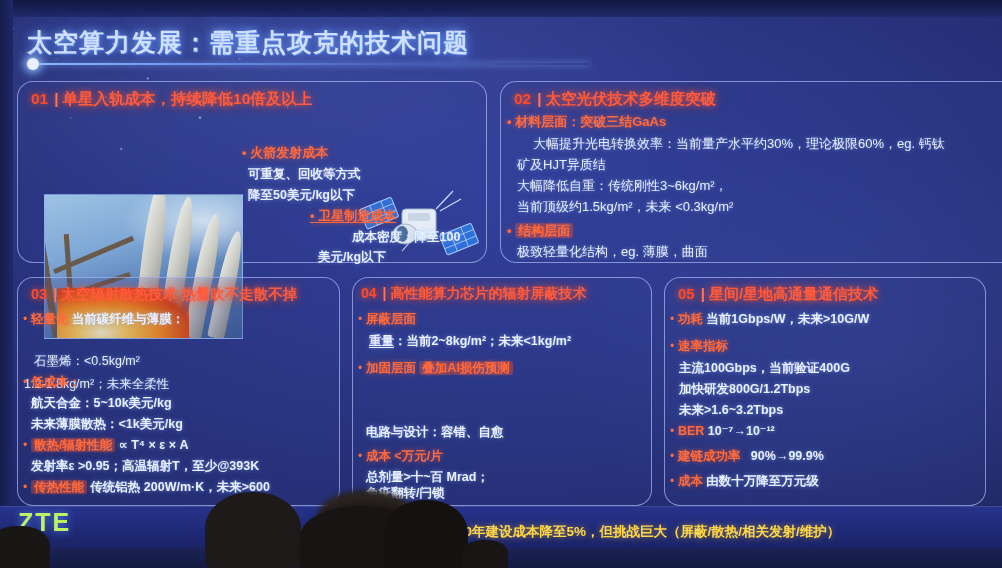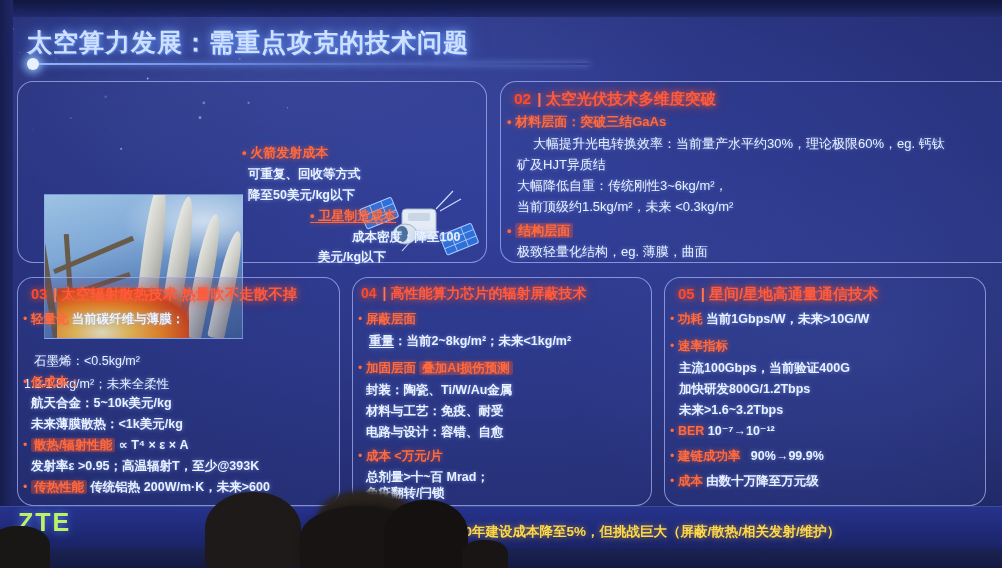--- a/index.html
+++ b/index.html
@@ -389,20 +389,23 @@
 <div id="topbar"></div>
 <div id="leftedge"></div>
 
 <div id="title-wrap">
   <div id="title-text">太空算力发展：需重点攻克的技术问题</div>
   <div id="title-rule"></div>
   <div id="title-dot"></div>
 </div>
 
 <div class="panel" id="p01">
+  <div class="phead">
+    <span class="num">01</span><span class="bar">|</span><span>单星入轨成本，持续降低10倍及以上</span>
+  </div>
 
   <div class="pic" id="pic-rocket">
     <div id="rk-cloud"></div>
     <div class="gantry" id="g1"></div>
     <div class="gantry" id="g2"></div>
     <div class="rk" id="rk1"></div>
     <div class="rk" id="rk2"></div>
     <div class="rk" id="rk3"></div>
     <div class="rk" id="rk4"></div>
     <div class="gantry" id="g3"></div>
@@ -513,22 +516,20 @@
     <span class="bul">•</span> <span class="o">屏蔽层面</span>
   </div>
   <div class="txt w" style="left:16px;top:55px;font-size:12.5px;font-weight:bold;">
     <span class="u">重量</span><span>：当前2~8kg/m²；未来&lt;1kg/m²</span>
   </div>
 
   <div class="txt" style="left:5px;top:82px;font-size:12.5px;">
     <span class="bul">•</span> <span class="o">加固层面</span>
     <span class="o hl">叠加AI损伤预测</span>
   </div>
-  <div class="txt w" style="left:13px;top:104px;font-size:12.5px;font-weight:bold;">封装：陶瓷、Ti/W/Au金属</div>
-  <div class="txt w" style="left:13px;top:125px;font-size:12.5px;font-weight:bold;">材料与工艺：免疫、耐受</div>
   <div class="txt w" style="left:13px;top:146px;font-size:12.5px;font-weight:bold;">电路与设计：容错、自愈</div>
 
   <div class="txt" style="left:5px;top:170px;font-size:12.5px;text-align:center;">
     <span class="bul">•</span> <span class="o">成本</span>
     <span class="o">&lt;万元/片</span>
   </div>
   <div class="txt w" style="left:13px;top:191px;font-size:12.5px;font-weight:bold;">总剂量&gt;十~百 Mrad；</div>
   <div class="txt w" style="left:13px;top:207px;font-size:12.5px;font-weight:bold;">免疫翻转/闩锁</div>
 
 </div>

